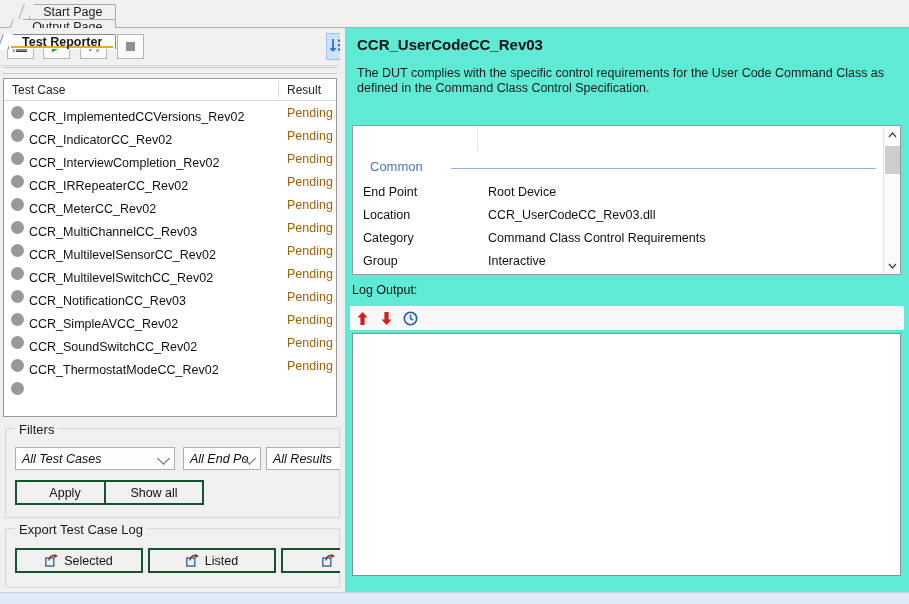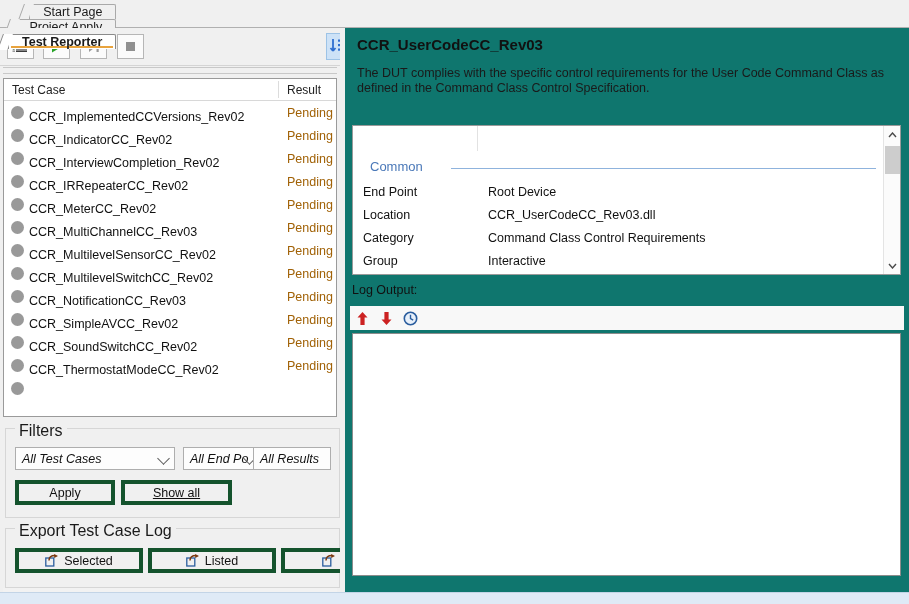--- a/index.html
+++ b/index.html
@@ -160,21 +160,21 @@
   
   .group {
     position: absolute;
     border: 1px solid #d6d6d6;
     box-sizing: border-box;
   }
   .group-title {
     position: absolute; top: -7px; left: 9px;
     background: #f0f0f0;
     padding: 0 4px;
-    font-size: 16px; color: #1a1a1a;
+    font-size: 13px; color: #1a1a1a;
   }
   .filters-group { left: 5px; top: 400px; width: 335px; height: 90px; }
   .export-group { left: 5px; top: 500px; width: 335px; height: 60px; }
 
   .combo {
     position: absolute;
     height: 23px;
     background: #fdfdfd;
     border: 1px solid #aeaeae;
     box-sizing: border-box;
@@ -189,21 +189,21 @@
     width: 8px; height: 8px;
     margin-top: -5px;
     border-right: 1.4px solid #5a5a5a;
     border-bottom: 1.4px solid #5a5a5a;
     transform: rotate(45deg);
   }
   .btn {
     position: absolute;
     height: 25px;
     background: #f0f0f0;
-    border: 4px solid #14532d;
+    border: 2px solid #14532d;
     box-sizing: border-box;
     display: flex; align-items: center; justify-content: center;
     font-size: 12.5px; color: #111;
     white-space: nowrap;
   }
   .btn .ebl { display: flex; align-items: center; gap: 5px; }
 
   
   .hscroll {
     position: absolute; left: 3px; top: 565px;
@@ -233,21 +233,21 @@
   .vsplit {
     position: absolute; left: 340px; top: 28px;
     width: 5px; height: 564px;
     background: #f0f0f0;
   }
 
   
   .right-panel {
     position: absolute; left: 345px; top: 28px;
     width: 564px; height: 564px;
-    background: #0f766e;
+    background: #5eead4;
   }
   .rp-title {
     position: absolute; left: 12px; top: 8px;
     font-size: 15px; font-weight: bold; color: #111;
   }
   .rp-desc {
     position: absolute; left: 12px; top: 38px; width: 538px;
     font-size: 12.5px; color: #1a1a1a; line-height: 15px;
   }
   .props {
@@ -337,21 +337,21 @@
 <div id="app">
 
   <div class="tabbar">
     <div class="tabstrip">
       <div class="tab">
         <span class="tab-skew-l"></span>
         <span class="tab-label">Start Page</span>
       </div>
       <div class="tab">
         <span class="tab-skew-l"></span>
-        <span class="tab-label">Project Apply</span>
+        <span class="tab-label">Output Page</span>
       </div>
       <div class="tab active">
         <span class="tab-skew-l"></span>
         <span class="tab-label">Test Reporter</span>
         <span class="tab-underline"></span>
       </div>
       <div class="tab-tail"></div>
     </div>
   </div>
 
@@ -471,27 +471,27 @@
     <div class="group filters-group">
       <span class="group-title">Filters</span>
       <div class="combo" style="left:9px; top:18px; width:160px;">
         <span class="combo-text">All Test Cases</span>
         <span class="chev"></span>
       </div>
       <div class="combo" style="left:177px; top:18px; width:78px;">
         <span class="combo-text">All End Po</span>
         <span class="chev"></span>
       </div>
-      <div class="combo" style="left:247px; top:18px; width:78px;">
+      <div class="combo" style="left:260px; top:18px; width:78px;">
         <span class="combo-text">All Results</span>
       </div>
       <div class="btn" style="left:9px; top:51px; width:100px;">
         <span>Apply</span>
       </div>
-      <div class="btn" style="left:115px; top:51px; width:111px;text-decoration:underline;">
+      <div class="btn" style="left:98px; top:51px; width:100px;">
         <span>Show all</span>
       </div>
     </div>
 
     <div class="group export-group">
       <span class="group-title">Export Test Case Log</span>
       <div class="btn" style="left:9px; top:19px; width:128px;">
         <span class="ebl">
           <svg width="14" height="13" viewBox="0 0 14 13">
             <rect x="0.8" y="4" width="8" height="8" fill="none" stroke="#2a5d9e" stroke-width="1.3"></rect>

